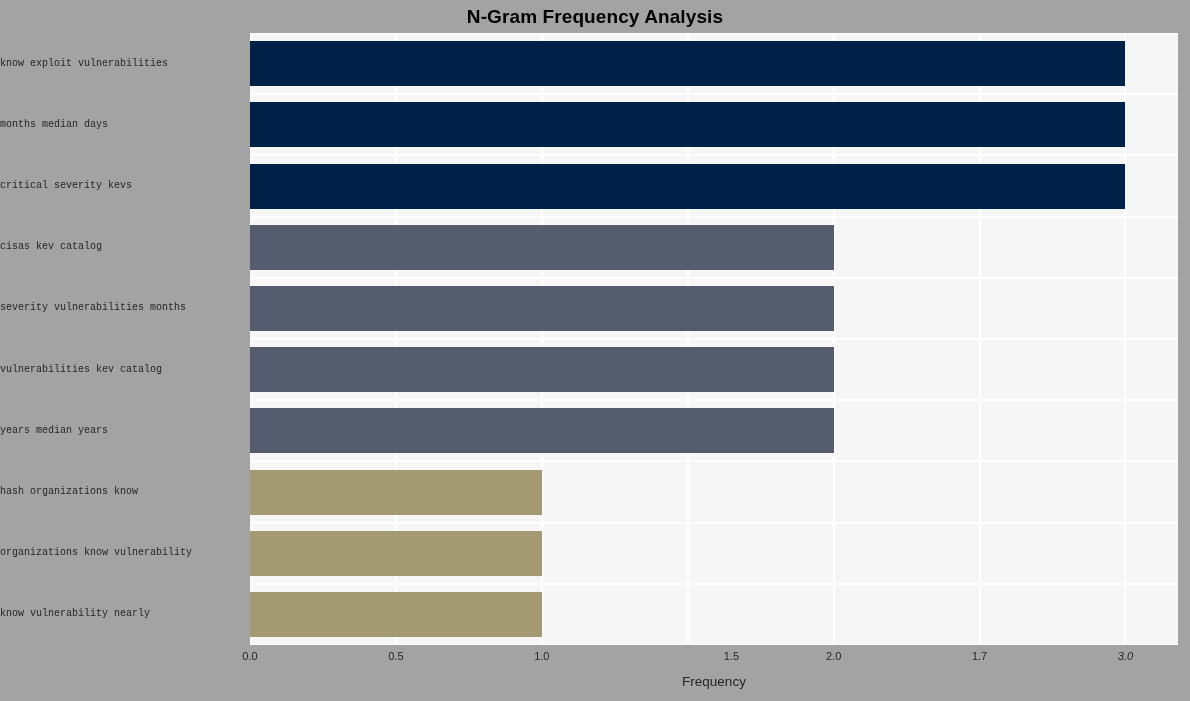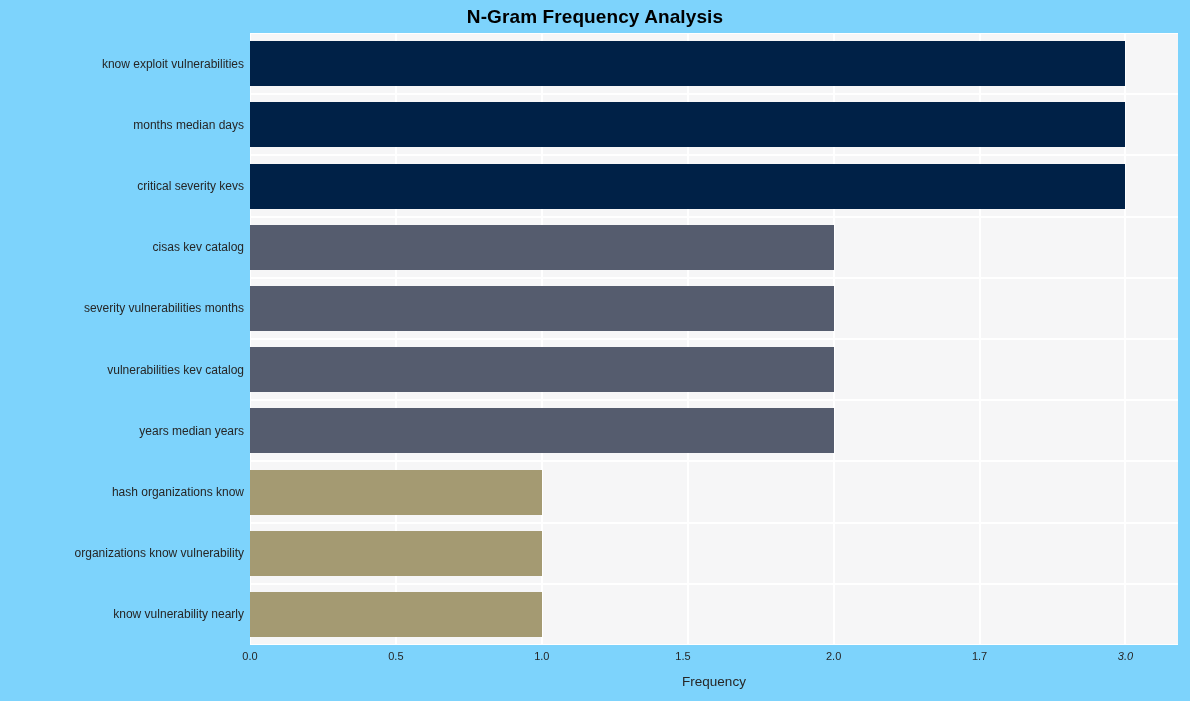--- a/index.html
+++ b/index.html
@@ -13,21 +13,21 @@
     font-family: "Liberation Sans", sans-serif;
     overflow: hidden;
     position: relative;
   }
 
   #figure {
     position: absolute;
     left: 0; top: 0;
     width: 1190px;
     height: 701px;
-    background: #7dd3fc;
+    background: #a3a3a3;
   }
 
   
   #chart-title {
     position: absolute;
     left: 0;
     top: 6px;
     width: 1190px;
     text-align: center;
     font-size: 19px;
@@ -67,24 +67,25 @@
     position: absolute;
     left: 0;
     height: 45px;
   }
 
   
   .ytick {
     position: absolute;
     right: 0;
     width: 244px;
-    text-align: right;
-    font-size: 12px;
+    text-align: left;
+    font-size: 10px;
     color: #262626;
     line-height: 16px;
+    font-family: Liberation Mono, monospace;
   }
   #y-axis {
     position: absolute;
     left: 0;
     top: 33px;
     width: 244px;
     height: 612px;
   }
 
   
@@ -169,21 +170,21 @@
         <div class="bar" title="hash organizations know: 1" style="width: 291.824px; top: 436.5px; background: rgb(164, 154, 114);"></div>
         <div class="bar" title="organizations know vulnerability: 1" style="width: 291.824px; top: 497.7px; background: rgb(164, 154, 114);"></div>
         <div class="bar" title="know vulnerability nearly: 1" style="width: 291.824px; top: 558.9px; background: rgb(164, 154, 114);"></div>
       </div>
   </div>
 
   <div id="x-axis">
       <div class="xtick" style="left: 0px;">0.0</div>
       <div class="xtick" style="left: 145.912px;">0.5</div>
       <div class="xtick" style="left: 291.824px;">1.0</div>
-      <div class="xtick" style="left: 433px;">1.5</div>
+      <div class="xtick" style="left: 459px; text-align: right;">1.5</div>
       <div class="xtick" style="left: 583.648px;">2.0</div>
       <div class="xtick" style="left: 729.56px;">1.7</div>
       <div class="xtick" style="left: 875.472px; font-style: italic;">3.0</div>
     </div>
 
   <div id="x-axis-label">Frequency</div>
 
 </div>
 
 </body></html>

